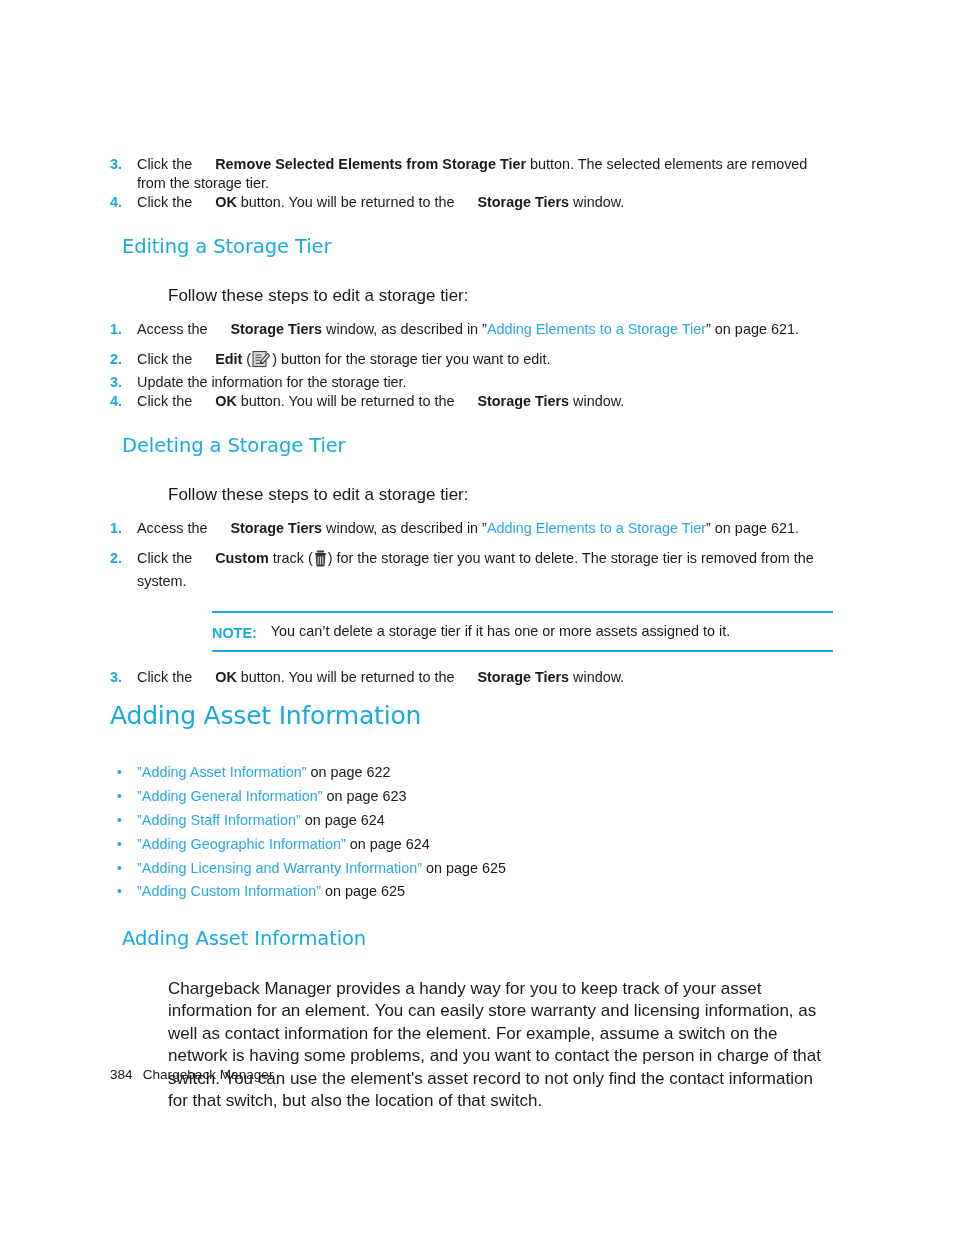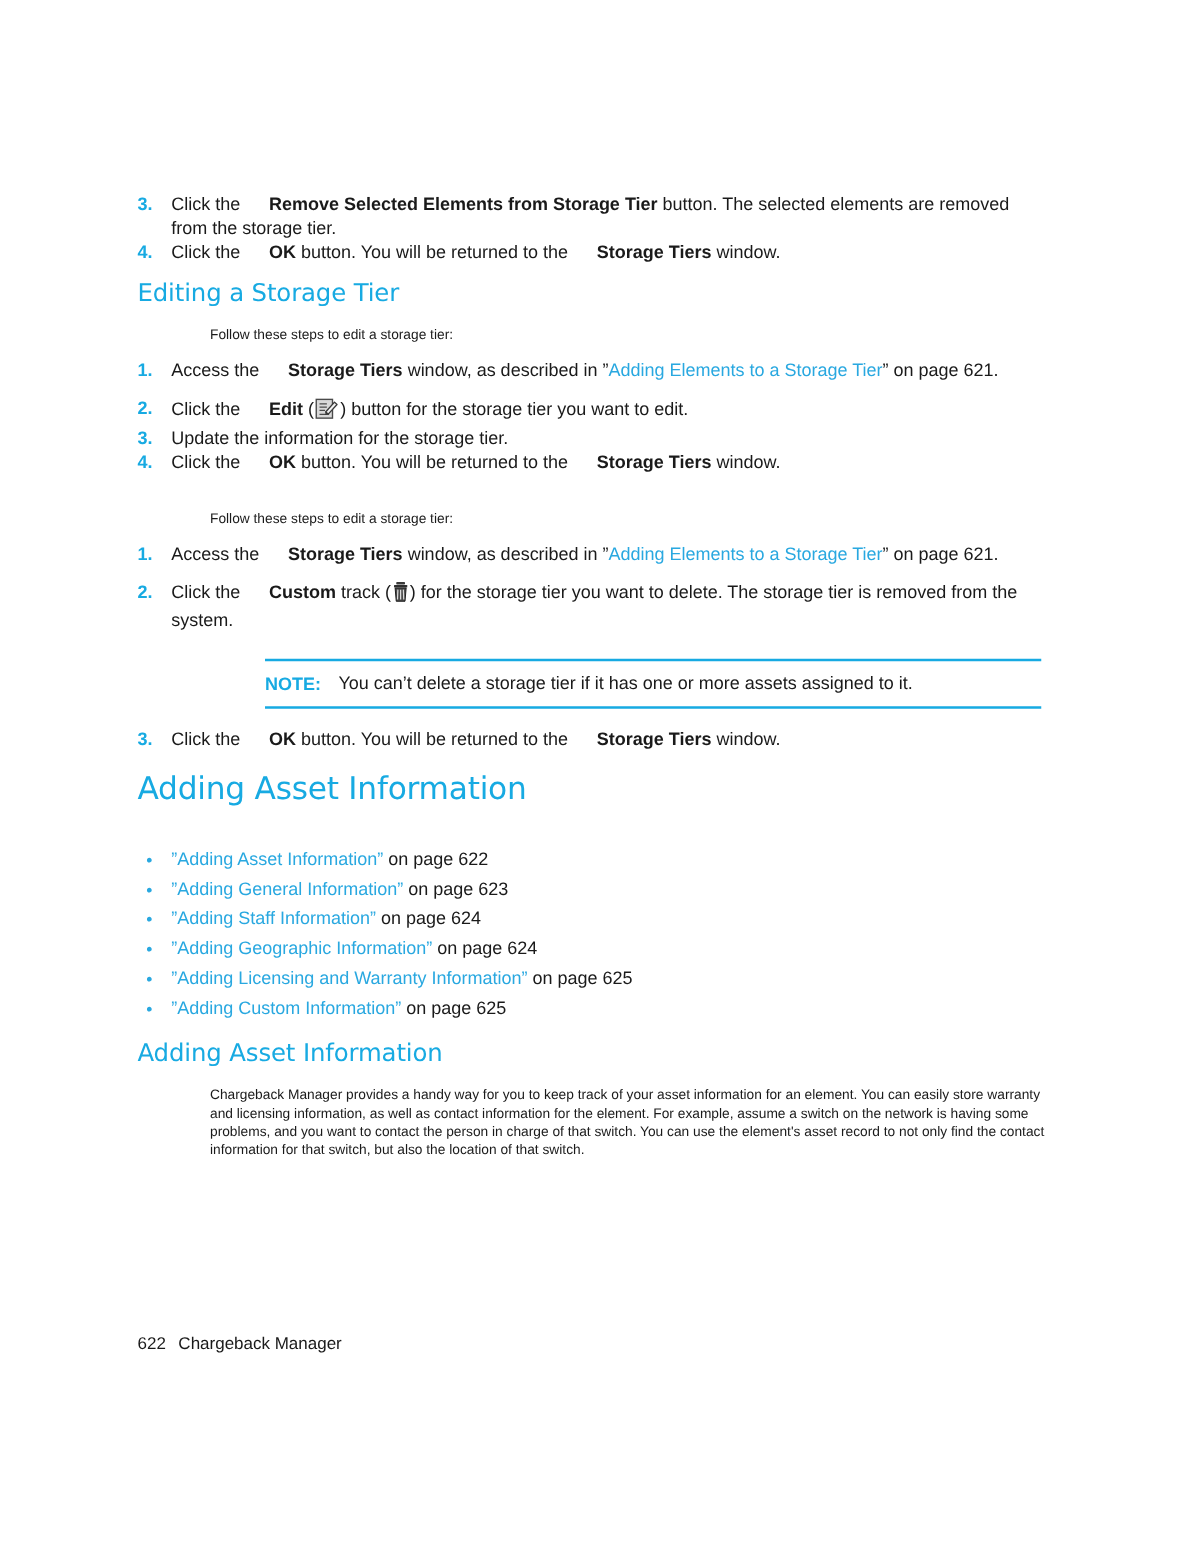--- a/index.html
+++ b/index.html
@@ -40,27 +40,27 @@
     padding: 0;
   }
 
   .h2 {
     font-family: "DejaVu Sans", sans-serif;
     font-size: 19.5px;
     font-weight: 400;
     color: #17aae2;
     letter-spacing: -0.1px;
     line-height: 1.1;
-    margin: 0;
+    margin: 12px;
     padding: 0;
   }
 
   .body-text {
     font-family: "Liberation Sans", sans-serif;
-    font-size: 11px;
+    font-size: 17px;
     line-height: 1.32;
     color: #1a1a1a;
   }
 
   .indent {
     margin-left: 58px;
   }
 
   b, .b {
     font-weight: bold;
@@ -219,20 +219,21 @@
         <span>Update the information for the storage tier.</span>
       </li>
       <li>
         <span class="num">4.</span>
         <span><span>Click the </span><b>OK</b><span> button. You will be returned to the </span><b>Storage Tiers</b><span> window.</span></span>
       </li>
     </ol>
 
     <div class="sp-12"></div>
 
+    <h2 class="h2">Deleting a Storage Tier</h2>
 
     <div class="sp-16"></div>
 
     <div class="body-text indent">Follow these steps to edit a storage tier:</div>
 
     <div class="sp-12"></div>
 
     <ol class="steps indent">
       <li>
         <span class="num">1.</span>
@@ -308,14 +309,14 @@
     <div class="sp-8"></div>
 
     <h2 class="h2">Adding Asset Information</h2>
 
     <div class="sp-16"></div>
 
     <div class="body-text indent" style="margin-right:3px; text-align:left;">Chargeback Manager provides a handy way for you to keep track of your asset information for an element. You can easily store warranty and licensing information, as well as contact information for the element. For example, assume a switch on the network is having some problems, and you want to contact the person in charge of that switch. You can use the element's asset record to not only find the contact information for that switch, but also the location of that switch.</div>
 
   </div>
 
-  <div class="footer"><span class="pg">622</span><span>Chargeback Manager</span></div>
+  <div class="footer"><span class="pg">384</span><span>Chargeback Manager</span></div>
 </div>
 
 </body></html>

